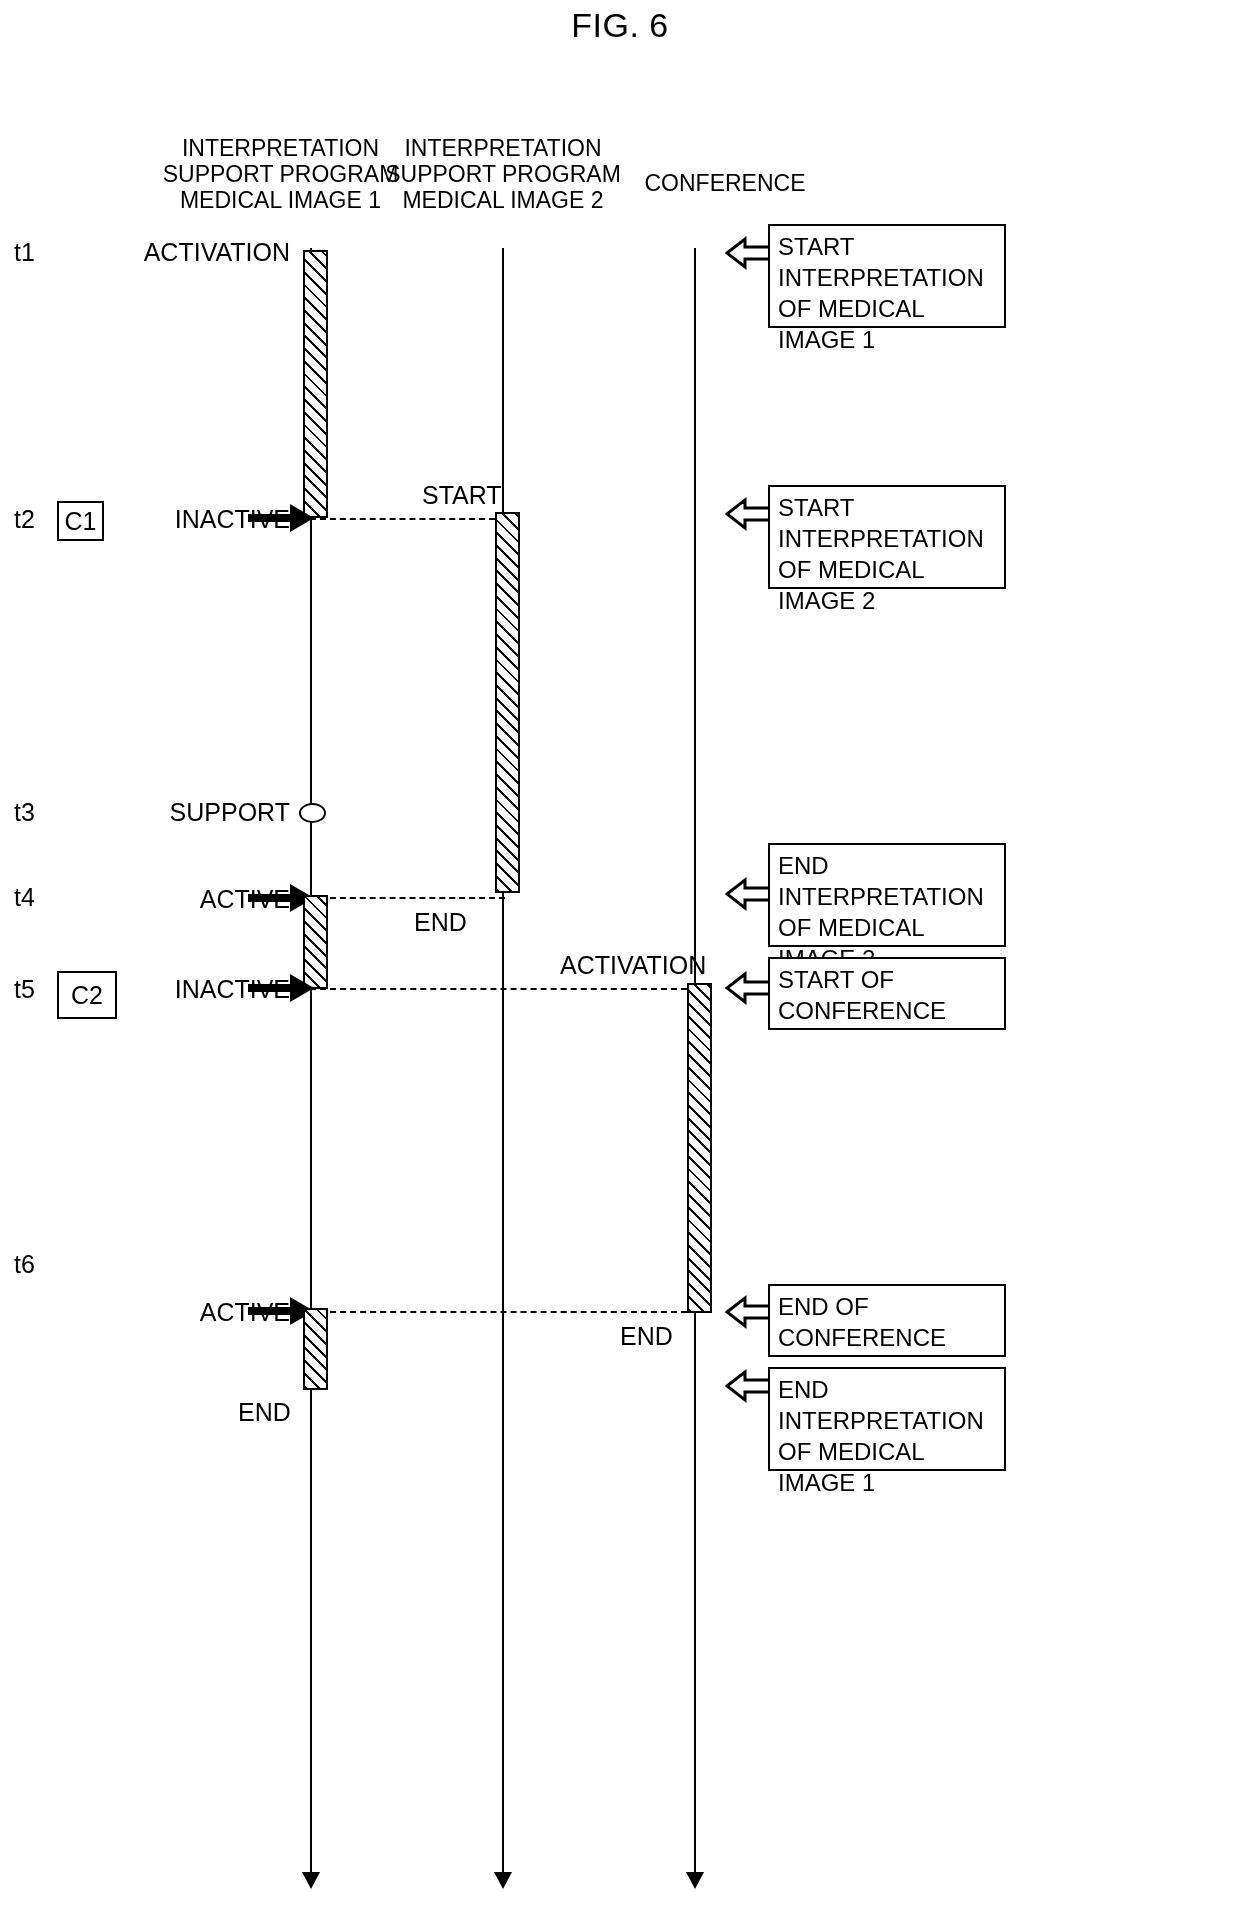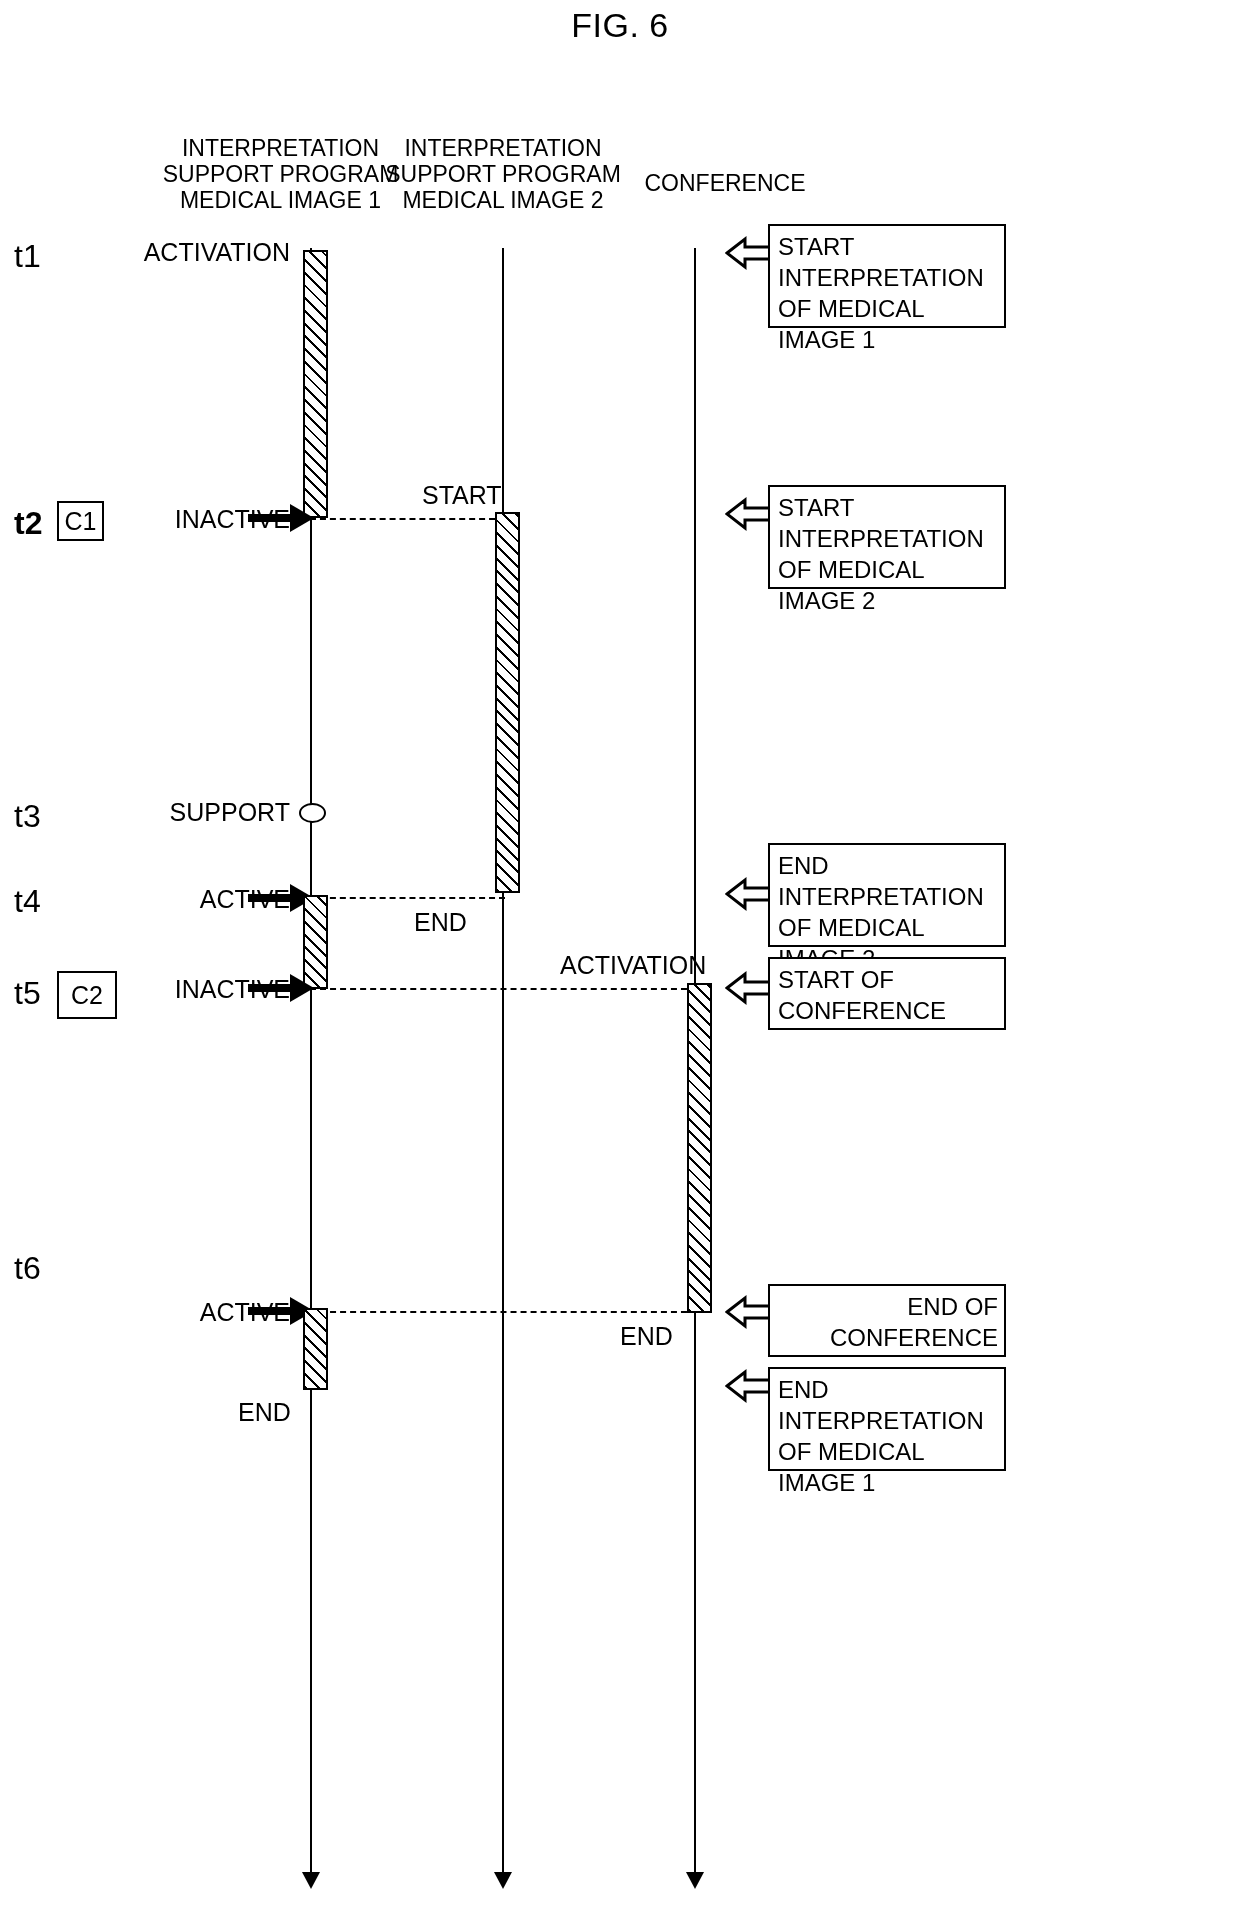--- a/index.html
+++ b/index.html
@@ -41,21 +41,21 @@
     position:absolute;height:0;border-top:2.5px dashed #000;
   }
 
   
   .sarrow{position:absolute;height:8px;background:#000;}
   .sarrow-head{position:absolute;width:0;height:0;
     border-top:14px solid transparent;border-bottom:14px solid transparent;
     border-left:24px solid #000;}
 
   
-  .tlabel{position:absolute;font-size:32px;}
+  .tlabel{position:absolute;font-size:25px;}
   .slabel{position:absolute;font-size:25px;text-align:right;white-space:nowrap;}
   .inline-label{position:absolute;font-size:25px;white-space:nowrap;}
 
   
   .cbox{
     position:absolute;border:2.5px solid #000;box-sizing:border-box;
     font-size:25px;display:flex;align-items:center;justify-content:center;
     background:#fff;
   }
 
@@ -91,21 +91,21 @@
 <div class="lifeline" style="left:310px;top:248px;height:1630px;"></div>
 <div class="lifeline-tip" style="left:302px;top:1872px;"></div>
 
 <div class="lifeline" style="left:502px;top:248px;height:1630px;"></div>
 <div class="lifeline-tip" style="left:494px;top:1872px;"></div>
 
 <div class="lifeline" style="left:694px;top:248px;height:1630px;"></div>
 <div class="lifeline-tip" style="left:686px;top:1872px;"></div>
 
 <div class="tlabel" style="left:14px;top:238px;">t1</div>
-<div class="tlabel" style="left:14px;top:505px;font-weight:bold;">t2</div>
+<div class="tlabel" style="left:14px;top:505px;">t2</div>
 <div class="tlabel" style="left:14px;top:798px;">t3</div>
 <div class="tlabel" style="left:14px;top:883px;text-align:center;">t4</div>
 <div class="tlabel" style="left:14px;top:975px;">t5</div>
 <div class="tlabel" style="left:14px;top:1250px;">t6</div>
 
 <div class="cbox" style="left:57px;top:501px;width:47px;height:40px;">C1</div>
 <div class="cbox" style="left:57px;top:971px;width:60px;height:48px;">C2</div>
 
 <div class="slabel" style="left:90px;top:238px;width:200px;">ACTIVATION</div>
 <div class="bar" style="left:303px;top:250px;width:25px;height:268px;"></div>
@@ -176,21 +176,21 @@
   </svg>
 </div>
 <div class="callout" style="left:768px;top:957px;width:238px;height:73px;">START OF
 CONFERENCE</div>
 
 <div class="hollow-arrow" style="left:725px;top:1292px;width:48px;height:40px;">
   <svg width="48" height="40" viewBox="0 0 48 40">
     <polygon points="2,20 20,6 20,14 46,14 46,26 20,26 20,34" fill="#fff" stroke="#000" stroke-width="3" stroke-linejoin="miter"></polygon>
   </svg>
 </div>
-<div class="callout" style="left:768px;top:1284px;width:238px;height:73px;text-align:right;">END OF
+<div class="callout" style="left:768px;top:1284px;width:238px;height:73px;">END OF
 CONFERENCE</div>
 
 <div class="hollow-arrow" style="left:725px;top:1366px;width:48px;height:40px;">
   <svg width="48" height="40" viewBox="0 0 48 40">
     <polygon points="2,20 20,6 20,14 46,14 46,26 20,26 20,34" fill="#fff" stroke="#000" stroke-width="3" stroke-linejoin="miter"></polygon>
   </svg>
 </div>
 <div class="callout" style="left:768px;top:1367px;width:238px;height:104px;">END
 INTERPRETATION
 OF MEDICAL IMAGE 1</div>

